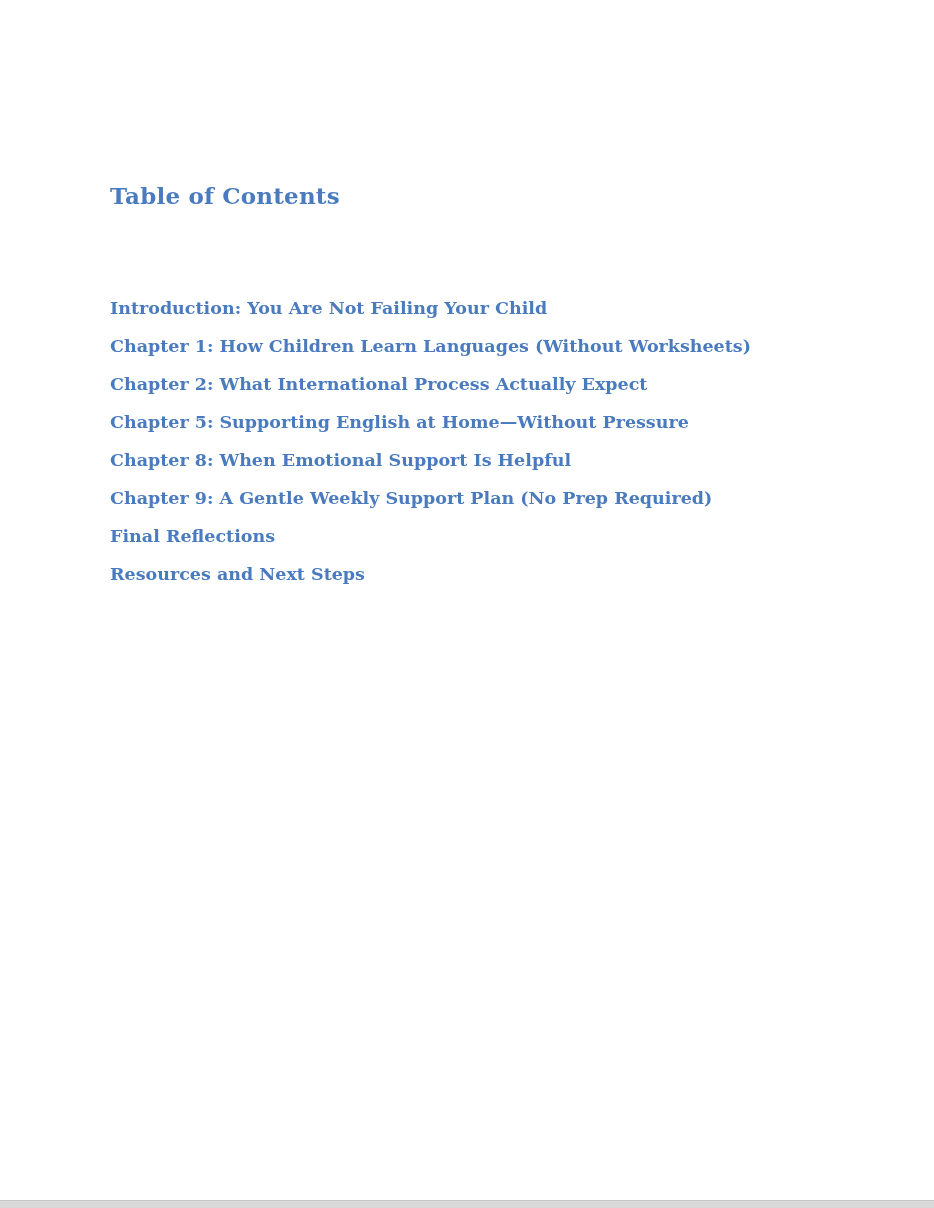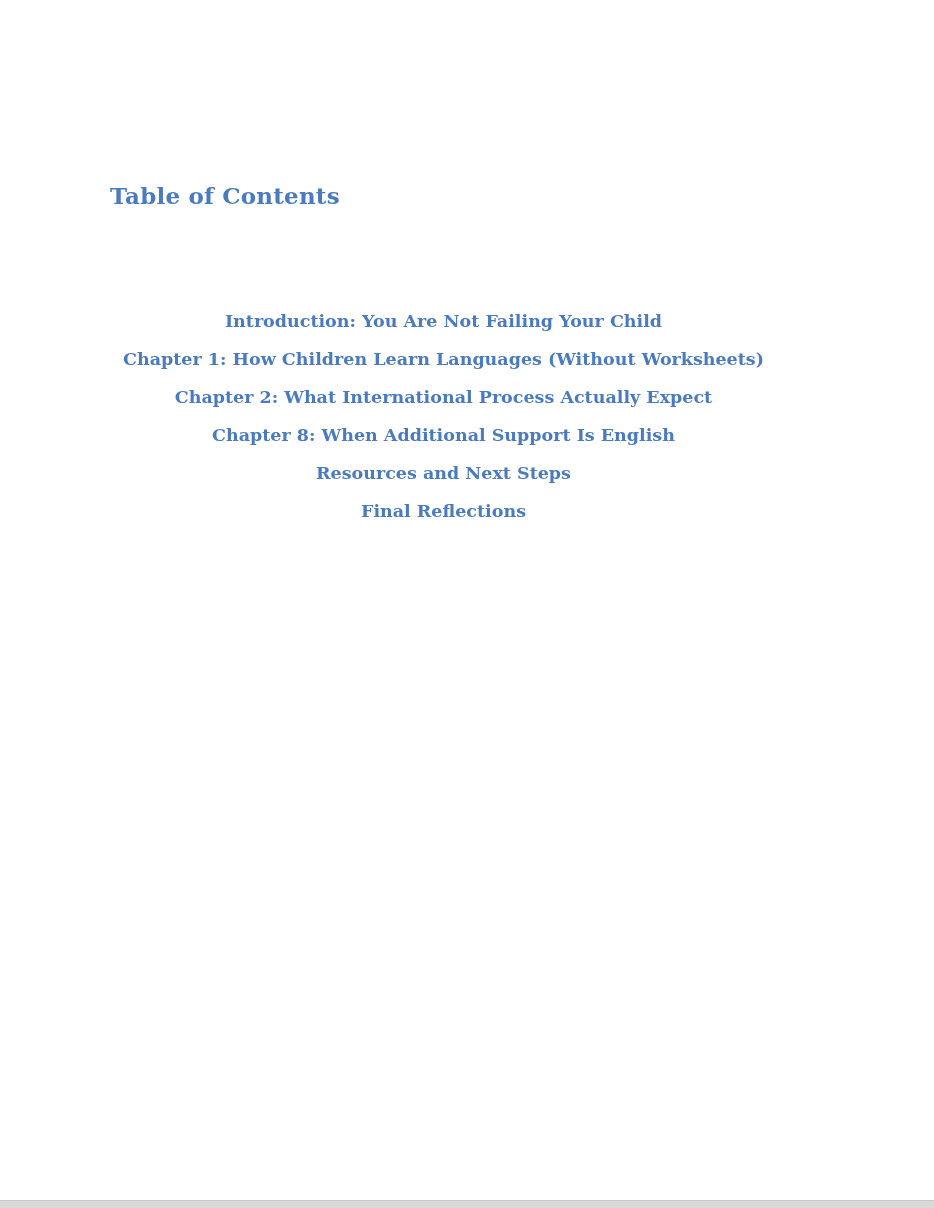--- a/index.html
+++ b/index.html
@@ -28,24 +28,23 @@
     font-size: 23px;
     line-height: 28px;
     font-weight: bold;
     color: #4a7bbe;
     letter-spacing: 0.2px;
   }
   .toc {
     position: absolute;
     left: 110px;
     top: 297px;
-    margin: 13px;
+    margin: 0;
     padding: 0;
     list-style: none;
-    text-align: center;
   }
   .toc-item {
     font-size: 17.5px;
     line-height: 22px;
     margin-bottom: 16px;
     font-weight: bold;
     color: #4a7bbe;
     white-space: nowrap;
     cursor: pointer;
   }
@@ -63,20 +62,22 @@
 <body>
 
 <div class="page">
 
   <h1 class="doc-title">Table of Contents</h1>
 
   <ul class="toc">
     <li class="toc-item">Introduction: You Are Not Failing Your Child</li>
     <li class="toc-item">Chapter 1: How Children Learn Languages (Without Worksheets)</li>
     <li class="toc-item">Chapter 2: What International Process Actually Expect</li>
-    <li class="toc-item">Chapter 8: When Additional Support Is English</li>
+    <li class="toc-item">Chapter 5: Supporting English at Home—Without Pressure</li>
+    <li class="toc-item">Chapter 8: When Emotional Support Is Helpful</li>
+    <li class="toc-item">Chapter 9: A Gentle Weekly Support Plan (No Prep Required)</li>
+    <li class="toc-item">Final Reflections</li>
     <li class="toc-item">Resources and Next Steps</li>
-    <li class="toc-item">Final Reflections</li>
   </ul>
 
   <div class="page-edge"></div>
 
 </div>
 
 </body></html>

